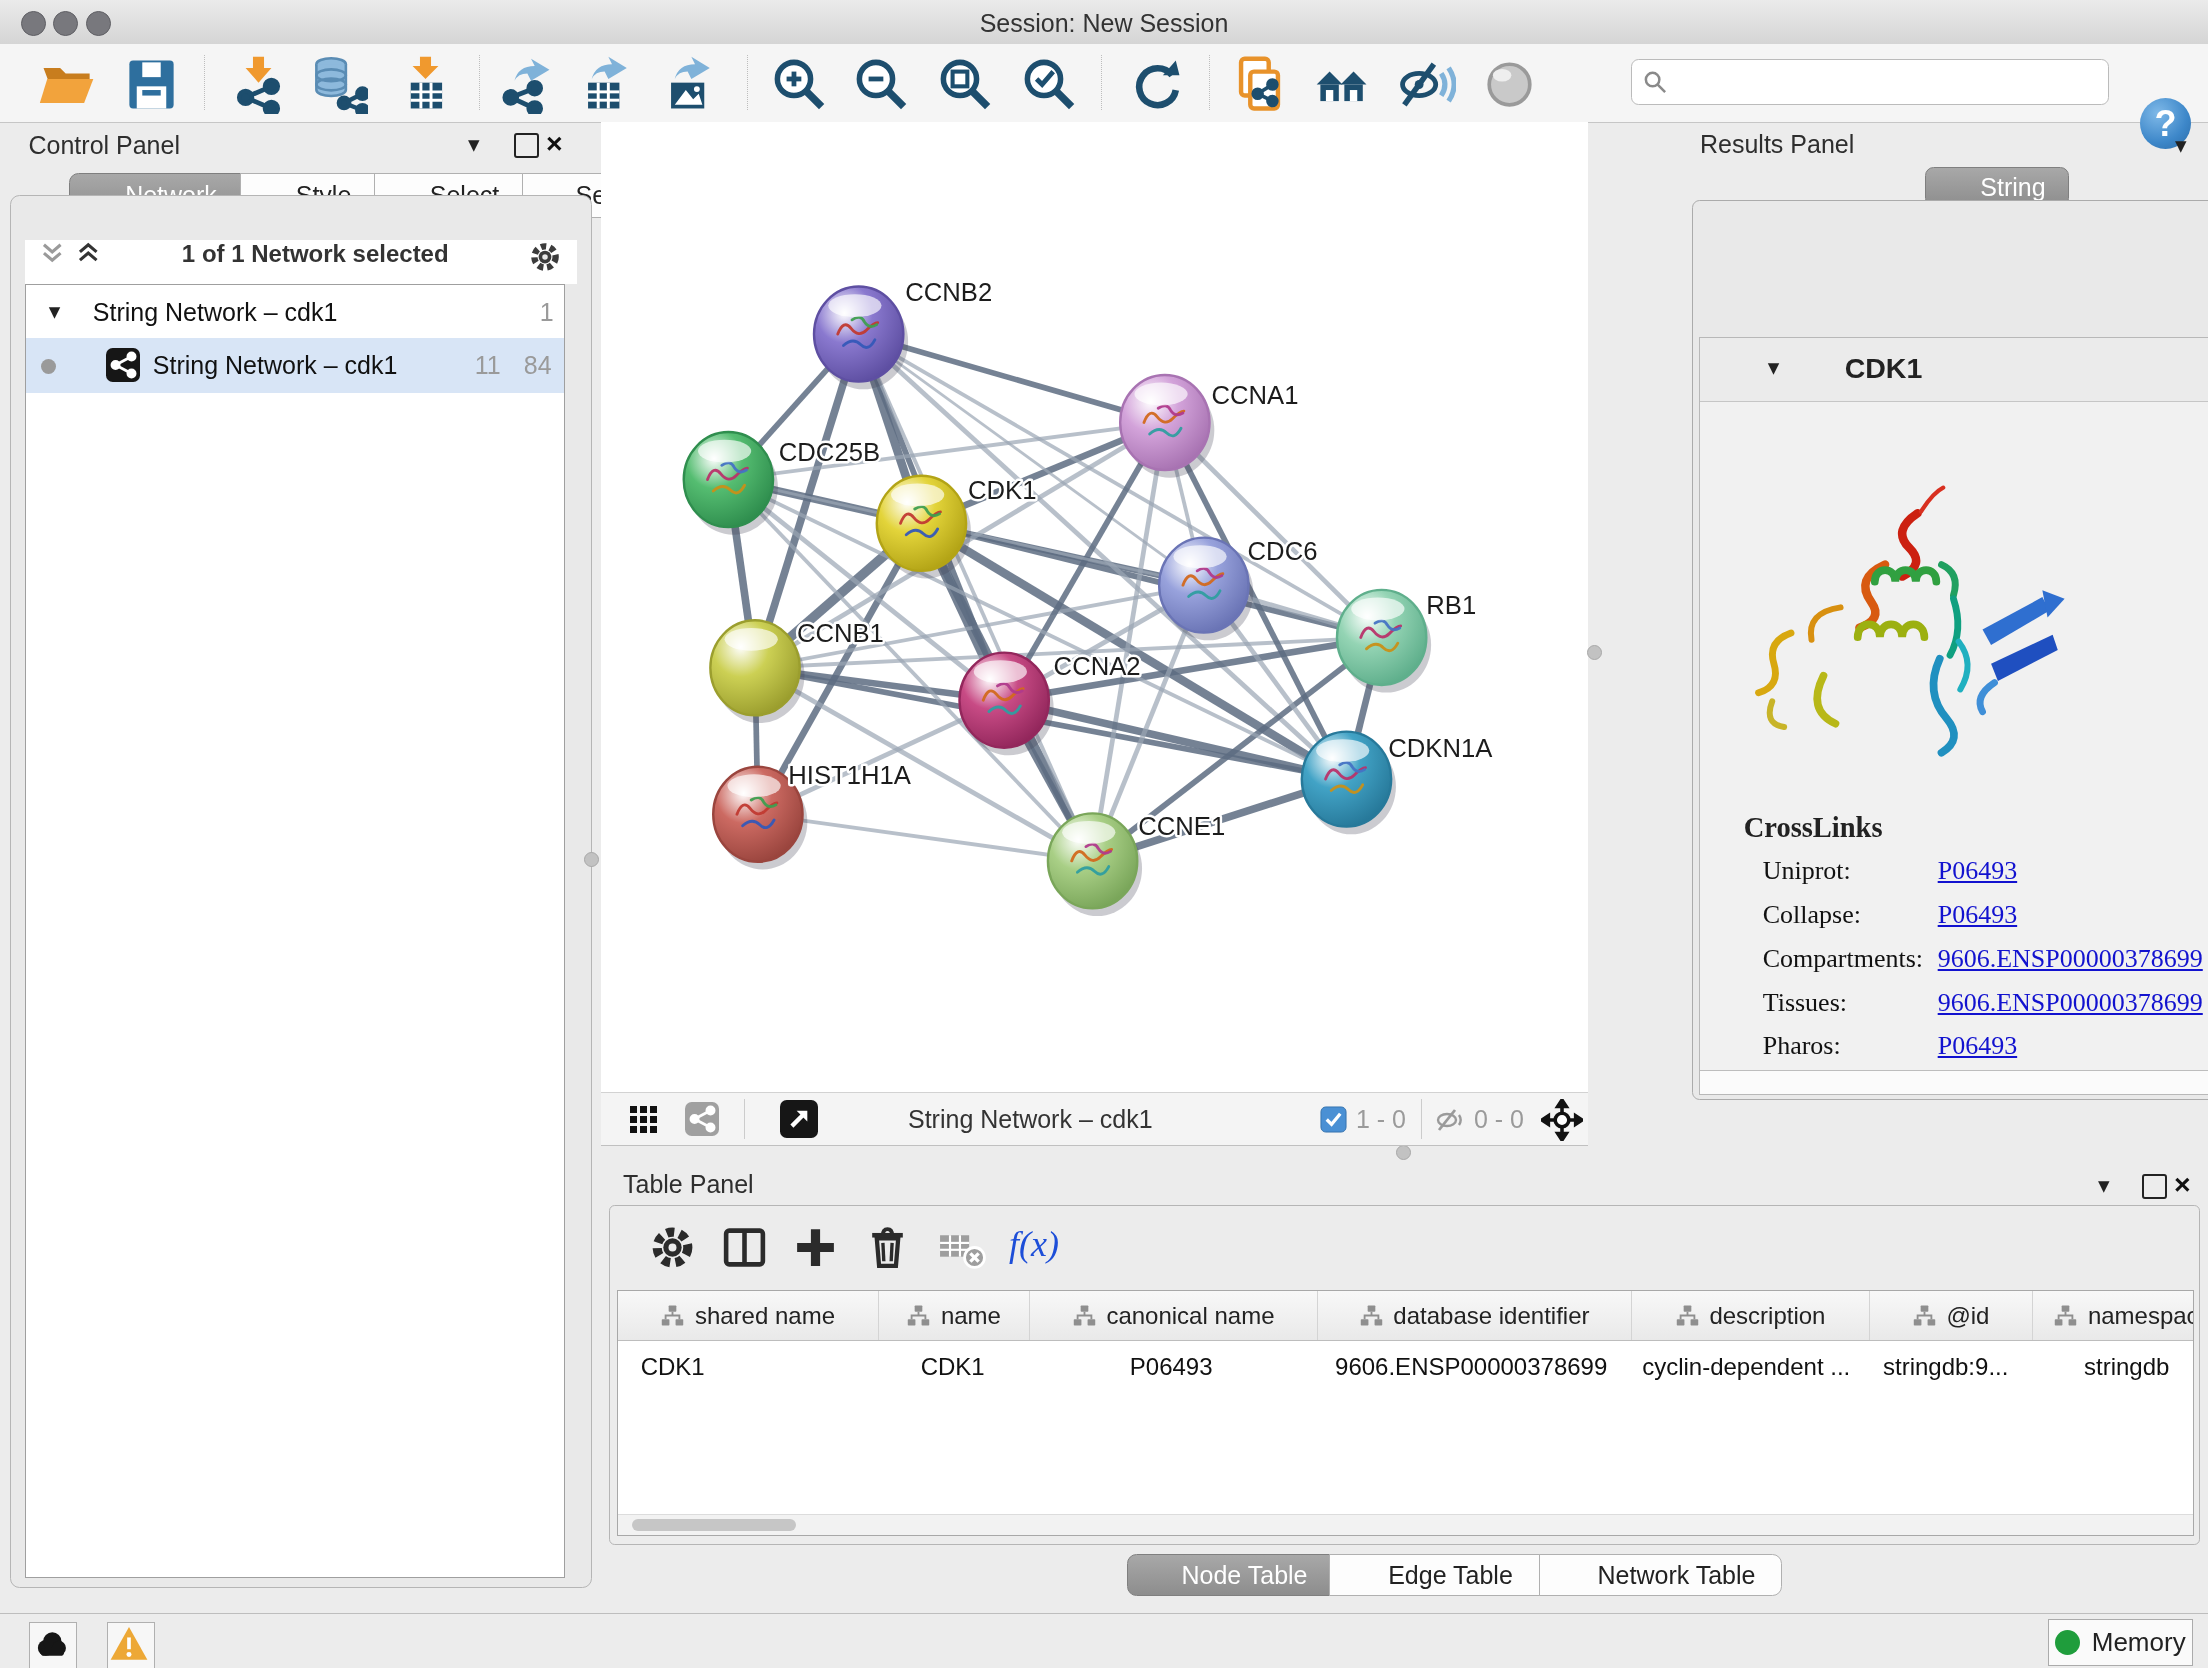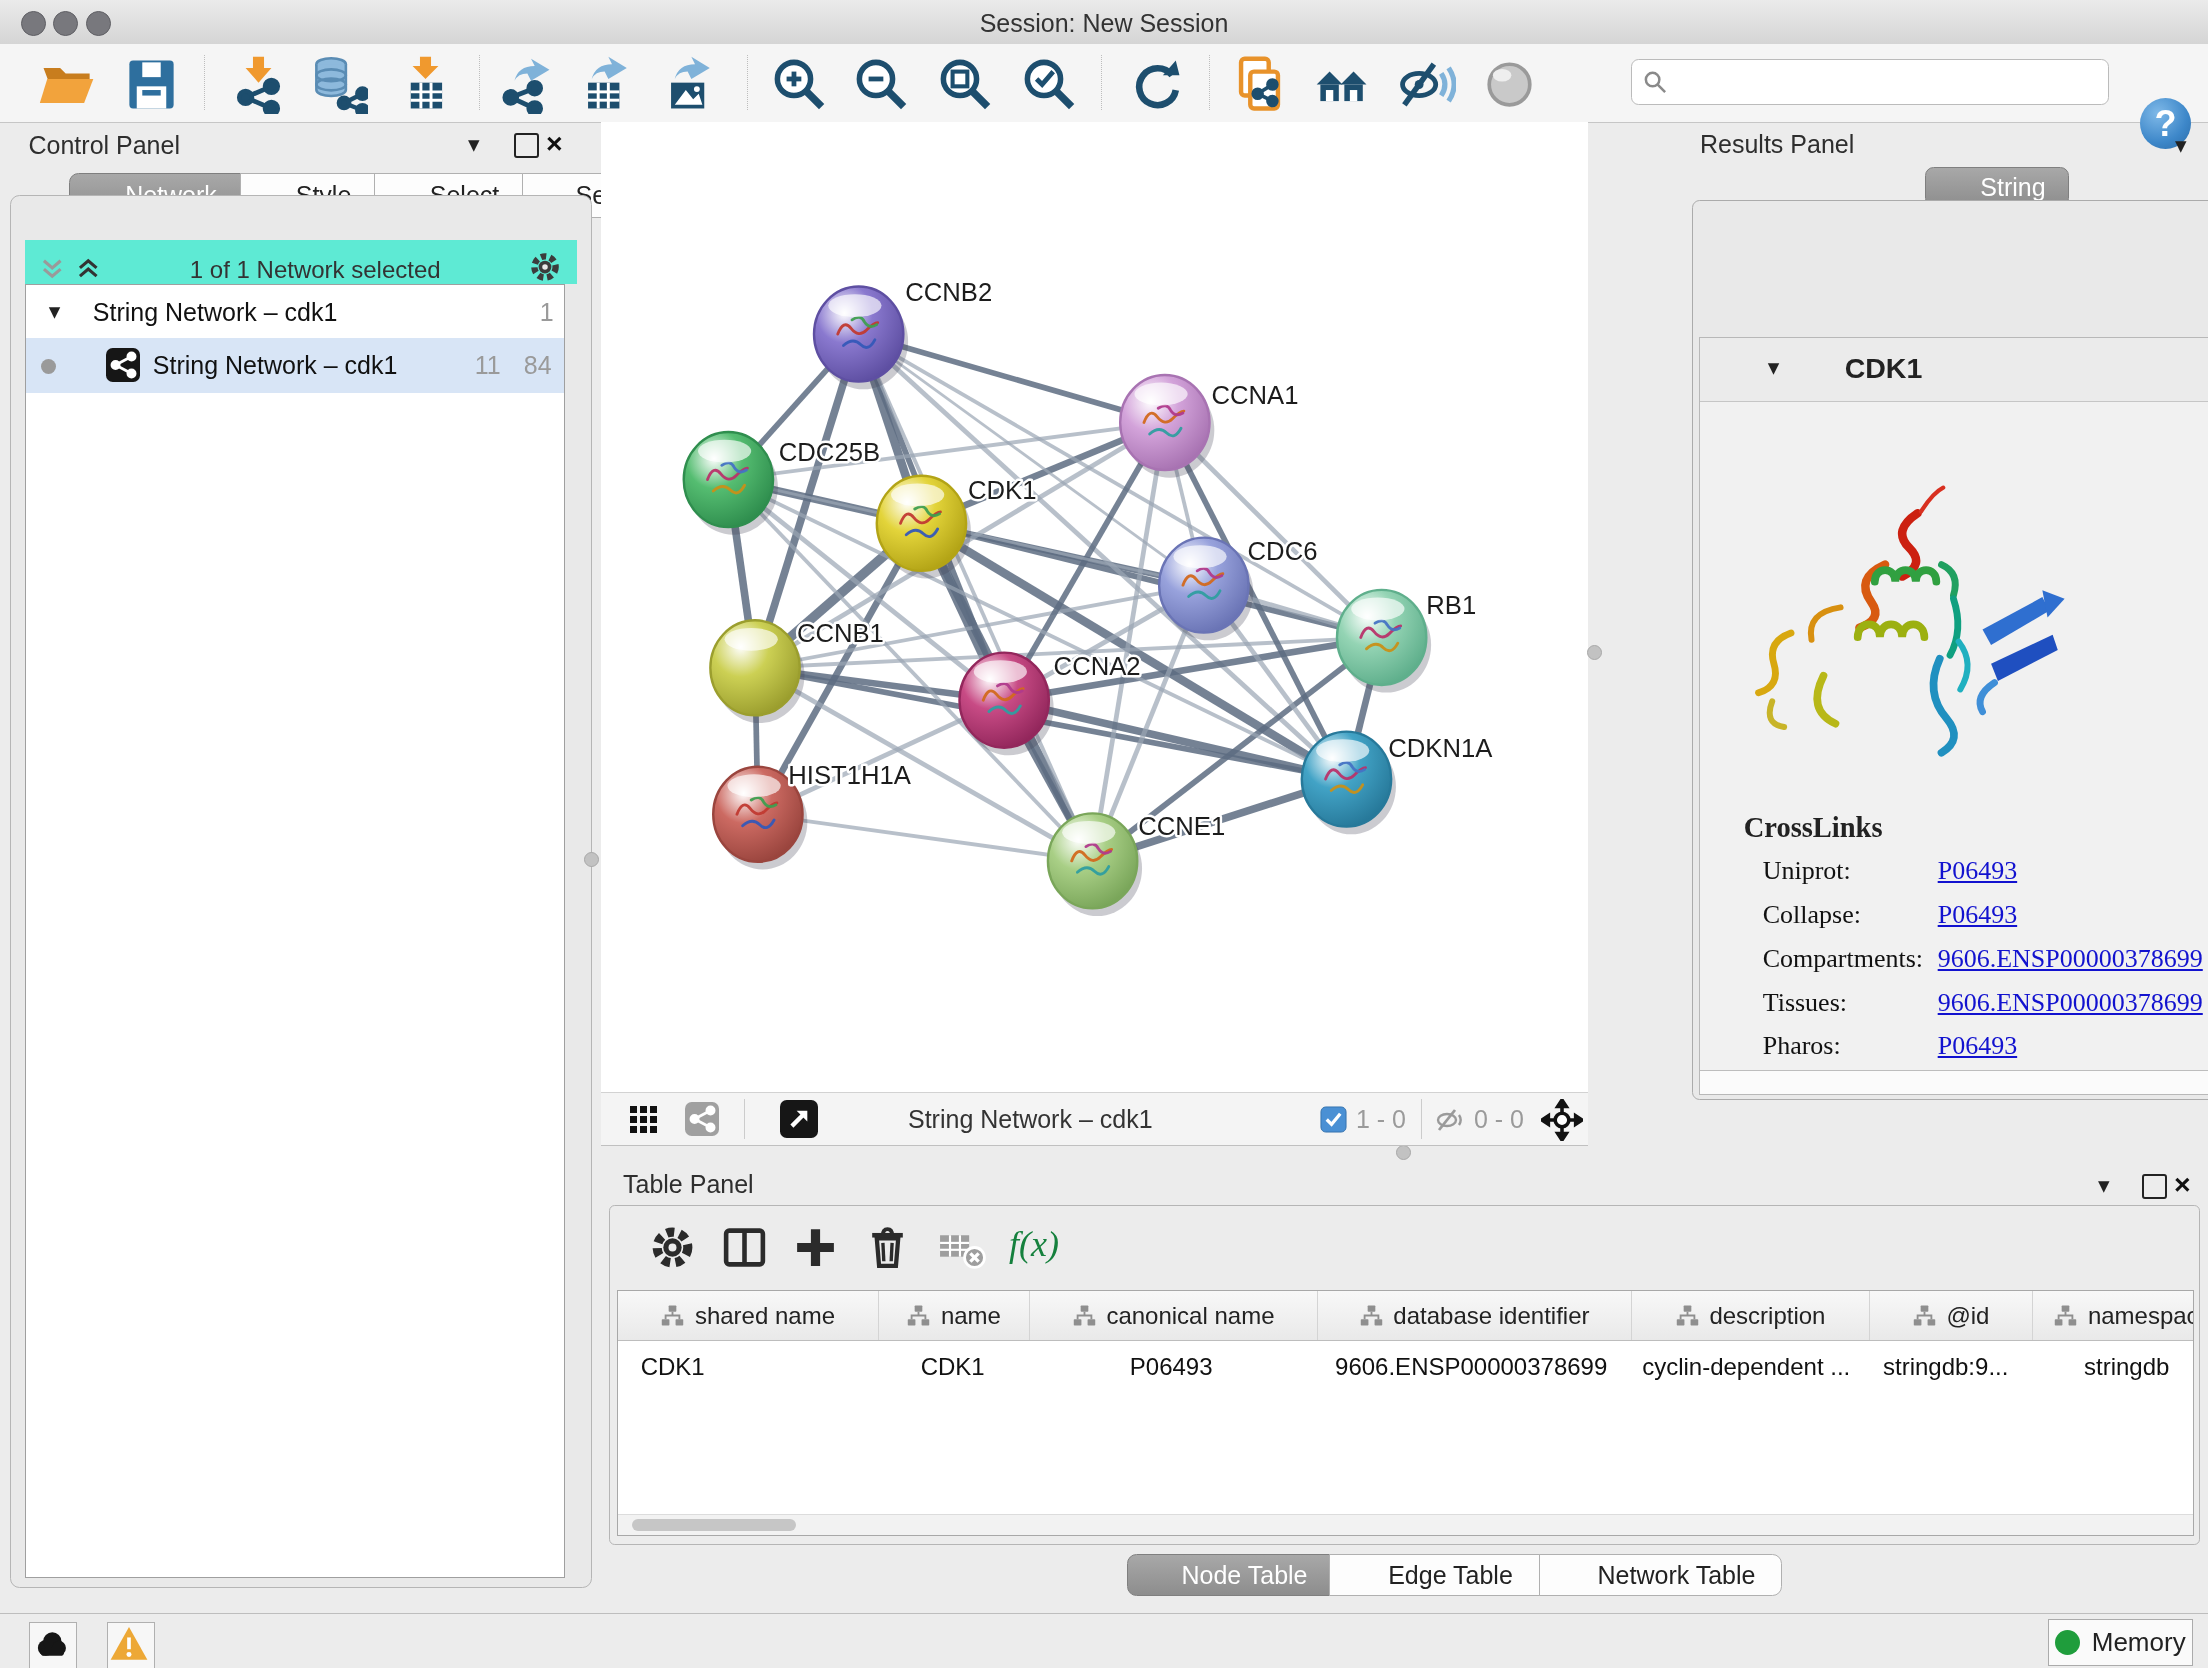--- a/index.html
+++ b/index.html
@@ -31,22 +31,22 @@
   .float-ico{position:absolute;width:21px;height:21px;border:2.9px solid #222;border-radius:2.9px;}
   
   .cp-box{position:absolute;left:9.5px;top:195px;width:580px;height:1391px;background:#e9e9e9;
     border:1px solid #b5b5b5;border-radius:9.5px;}
   .tabs{position:absolute;display:flex;}
   .tab{height:43px;border:1px solid #b0b0b0;background:#fdfdfd;font-size:25px;color:#222;
     display:flex;align-items:center;justify-content:center;margin-left:-1px;padding-left:32px;}
   .tab.first{border-radius:9.5px 0 0 9.5px;margin-left:0;}
   .tab.last{border-radius:0 9.5px 9.5px 0;}
   .tab.sel{background:linear-gradient(#a8a8a8,#8d8d8d);color:#fff;border-color:#7f7f7f;}
-  .cp-status{position:absolute;left:14.3px;top:44px;width:552px;height:44px;background:#5eead4;
-    display:flex;align-items:flex-end;font-size:24px;color:#333;}
+  .cp-status{position:absolute;left:14.3px;top:44px;width:552px;height:44px;background:#ffffff;
+    display:flex;align-items:flex-start;font-size:24px;color:#333;font-weight:bold;}
   .cp-list{position:absolute;left:14.3px;top:88px;width:538px;height:1292px;background:#fff;
     border:1px solid #9f9f9f;}
   .trow{position:absolute;left:0;width:100%;height:55px;font-size:25px;}
   .trow .lbl{position:absolute;top:13.3px;color:#111;}
   .trow .cnt{position:absolute;top:13.3px;color:#9a9a9a;}
   .sharechip{position:absolute;width:34px;height:34px;border-radius:6.7px;background:#161616;}
   
   .canvas{position:absolute;left:601px;top:122px;width:987px;height:970px;background:#fff;}
   .node-label{font-family:"Liberation Sans",sans-serif;font-size:27px;fill:#1c1c1c;
     paint-order:stroke;stroke:#fff;stroke-width:5px;stroke-linejoin:round;}
@@ -75,21 +75,21 @@
   .xlink{position:absolute;left:238px;font-family:"Liberation Serif",serif;font-size:26px;
     color:#1212cf;text-decoration:underline;}
   .rp-scroll{position:absolute;left:593px;top:214px;width:13.3px;height:756px;background:#efefef;
     border:1px solid #c8c8c8;}
   
   .tp-box{position:absolute;left:609px;top:1205px;width:1589px;height:338px;background:#ececec;
     border:1px solid #b5b5b5;border-radius:5.7px;}
   .tp-toolbar{position:absolute;left:0;top:0;width:100%;height:84px;}
   .tp-toolbar .tbi2{position:absolute;top:17px;width:49px;height:49px;}
   .fx{position:absolute;top:17px;font-family:"Liberation Serif",serif;font-style:italic;
-    font-size:36px;color:#15803d;}
+    font-size:36px;color:#1d4ed8;}
   .ntable{position:absolute;left:6.7px;top:84px;width:1575px;height:244px;background:#fff;
     border:1px solid #a8a8a8;overflow:hidden;}
   .thead{display:flex;height:49px;background:linear-gradient(#f8f8f8,#e9e9e9);border-bottom:1px solid #bdbdbd;}
   .th{display:flex;align-items:center;justify-content:center;gap:9.5px;border-right:1px solid #d4d4d4;
     font-size:24px;color:#222;flex:none;}
   .trdata{display:flex;height:51px;}
   .td{display:flex;align-items:center;justify-content:center;font-size:24px;color:#111;flex:none;}
   .td.left{justify-content:flex-start;padding-left:23px;box-sizing:border-box;}
   .hscroll{position:absolute;left:0;bottom:0;width:100%;height:20px;background:#f2f2f2;border-top:1px solid #dcdcdc;}
   .hthumb{position:absolute;left:14.3px;top:3.8px;width:164px;height:12.4px;border-radius:6.7px;background:#c6c6c6;}

